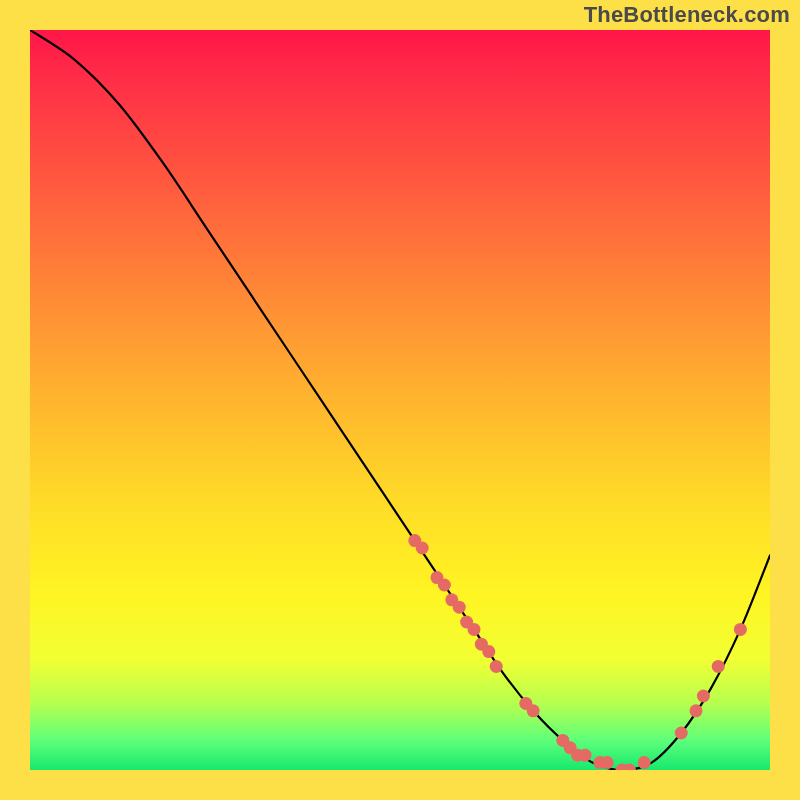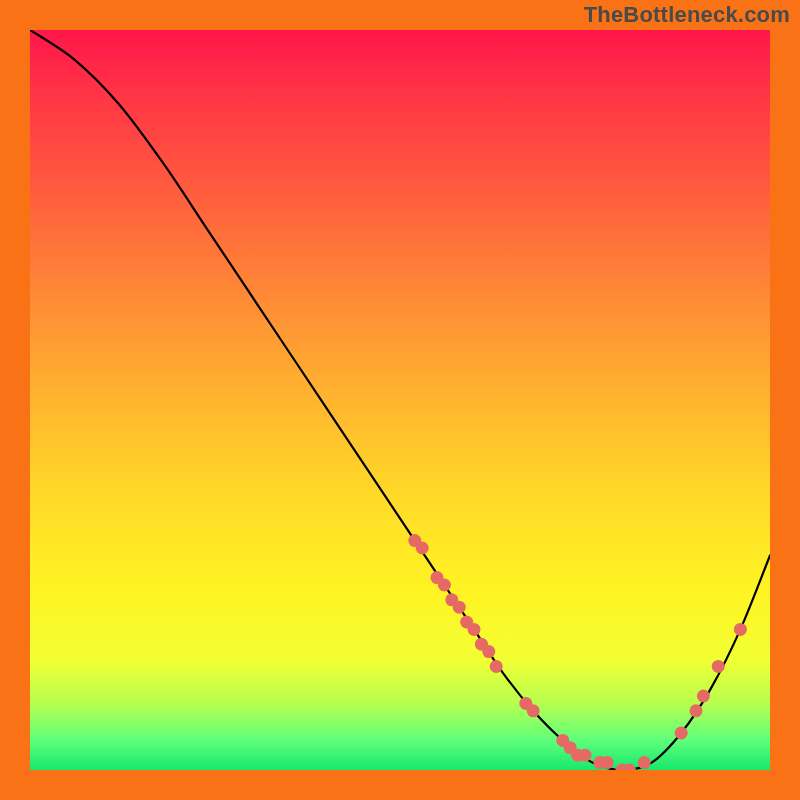--- a/index.html
+++ b/index.html
@@ -3,21 +3,21 @@
 <meta charset="utf-8">
 <style>
   * { margin: 0; padding: 0; box-sizing: border-box; }
   html, body { width: 800px; height: 800px; overflow: hidden; }
   body { background: #000; font-family: Arial, Helvetica, sans-serif; }
 
   .frame {
     position: absolute;
     top: 0; left: 0;
     width: 800px; height: 800px;
-    background: #f97316;
+    background: #fde047;
   }
 
   .attribution {
     position: absolute;
     top: 2px;
     right: 10px;
     color: #4a4a4a;
     font-size: 22px;
     font-weight: 600;
     letter-spacing: .2px;

